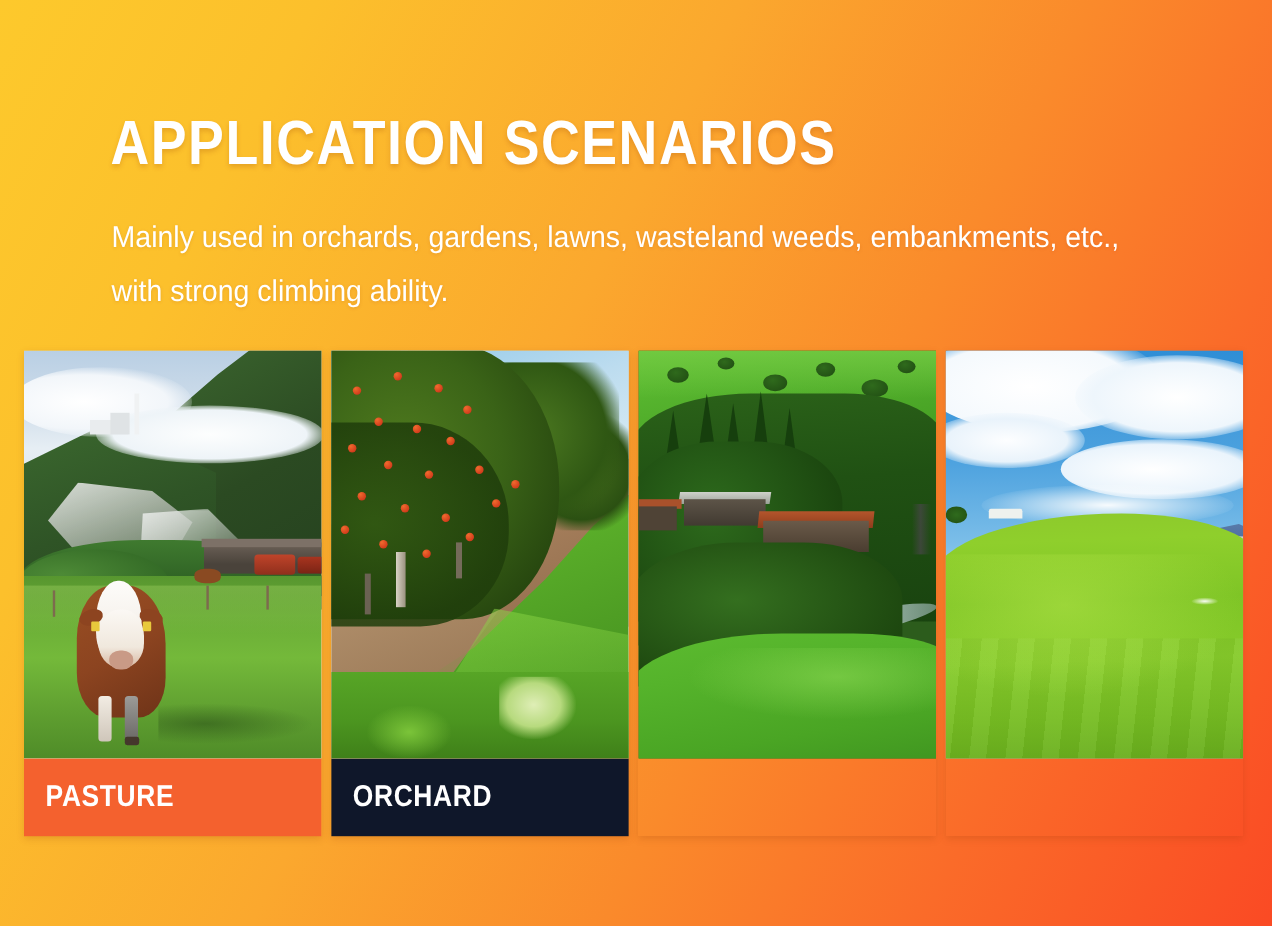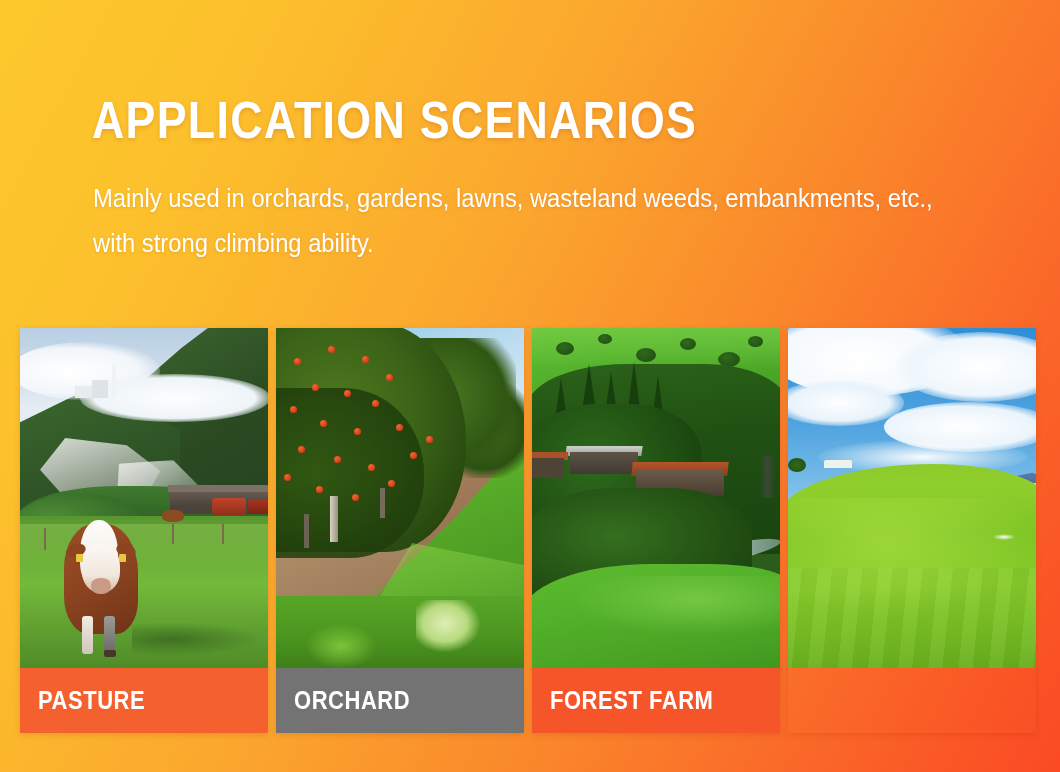--- a/index.html
+++ b/index.html
@@ -25,32 +25,32 @@
   .subtitle {
     position:absolute; left:93px; top:176px; width:930px;
     font-size:25px; line-height:45px;
     color:#FFFFFF; font-weight:400;
     transform:scaleX(0.95); transform-origin:left top;
     text-shadow:0 1px 3px rgba(150,60,0,.18);
   }
 
   
   .cards { position:absolute; left:20px; top:292px; width:1021px; height:405px;
-           display:flex; gap:8px;margin-top:36px; }
+           display:flex; gap:8px; }
   .card { width:248px; height:405px; display:flex; flex-direction:column;
           box-shadow:0 2px 6px rgba(140,50,0,.18); overflow:hidden; }
   .photo { height:340px; width:100%; position:relative; overflow:hidden; }
   .caption {
     flex:1; background:#F4612E; display:flex; align-items:center;
     color:#fff; font-size:25px; font-weight:bold; letter-spacing:.6px;
     padding-left:18px;
   }
   .caption span { transform:scaleX(0.88); transform-origin:left center; white-space:nowrap; }
   .card:nth-child(1) .caption { background:#F4612E; }
-  .card:nth-child(2) .caption { background:#737373; }
+  .card:nth-child(2) .caption { background:#0f172a; }
   .card:nth-child(3) .caption { background:#F65529; }
   .card:nth-child(4) .caption { background:#F84D26; }
 
   .layer { position:absolute; }
 
   
   .p1 { background:linear-gradient(#b9cfe4 0%, #cfddea 14%, #e6eef4 24%, #dfe8f0 32%); }
   .p1-cloud1 { left:-10px; top:14px; width:150px; height:58px; border-radius:50%;
     background:radial-gradient(ellipse at 40% 50%, #ffffff 0%, #f2f6fa 55%, rgba(240,246,250,0) 75%); }
   .p1-cloud2 { left:60px; top:46px; width:190px; height:48px; border-radius:50%;
@@ -344,23 +344,20 @@
         <div class="layer p3-house1"></div>
         <div class="layer p3-roof3"></div>
         <div class="layer p3-house3"></div>
         <div class="layer p3-roof2"></div>
         <div class="layer p3-house2"></div>
         <div class="layer p3-stream"></div>
         <div class="layer p3-midtrees"></div>
         <div class="layer p3-meadow"></div>
         <div class="layer p3-meadowlight"></div>
       </div>
-      <div class="caption">
-        <span>FOREST FARM</span>
-      </div>
     </div>
 
     <div class="card">
       <div class="photo p4">
         <div class="layer p4-cloudA"></div>
         <div class="layer p4-cloudB"></div>
         <div class="layer p4-cloudC"></div>
         <div class="layer p4-cloudD"></div>
         <div class="layer p4-cloudE"></div>
         <div class="layer p4-hills"></div>

